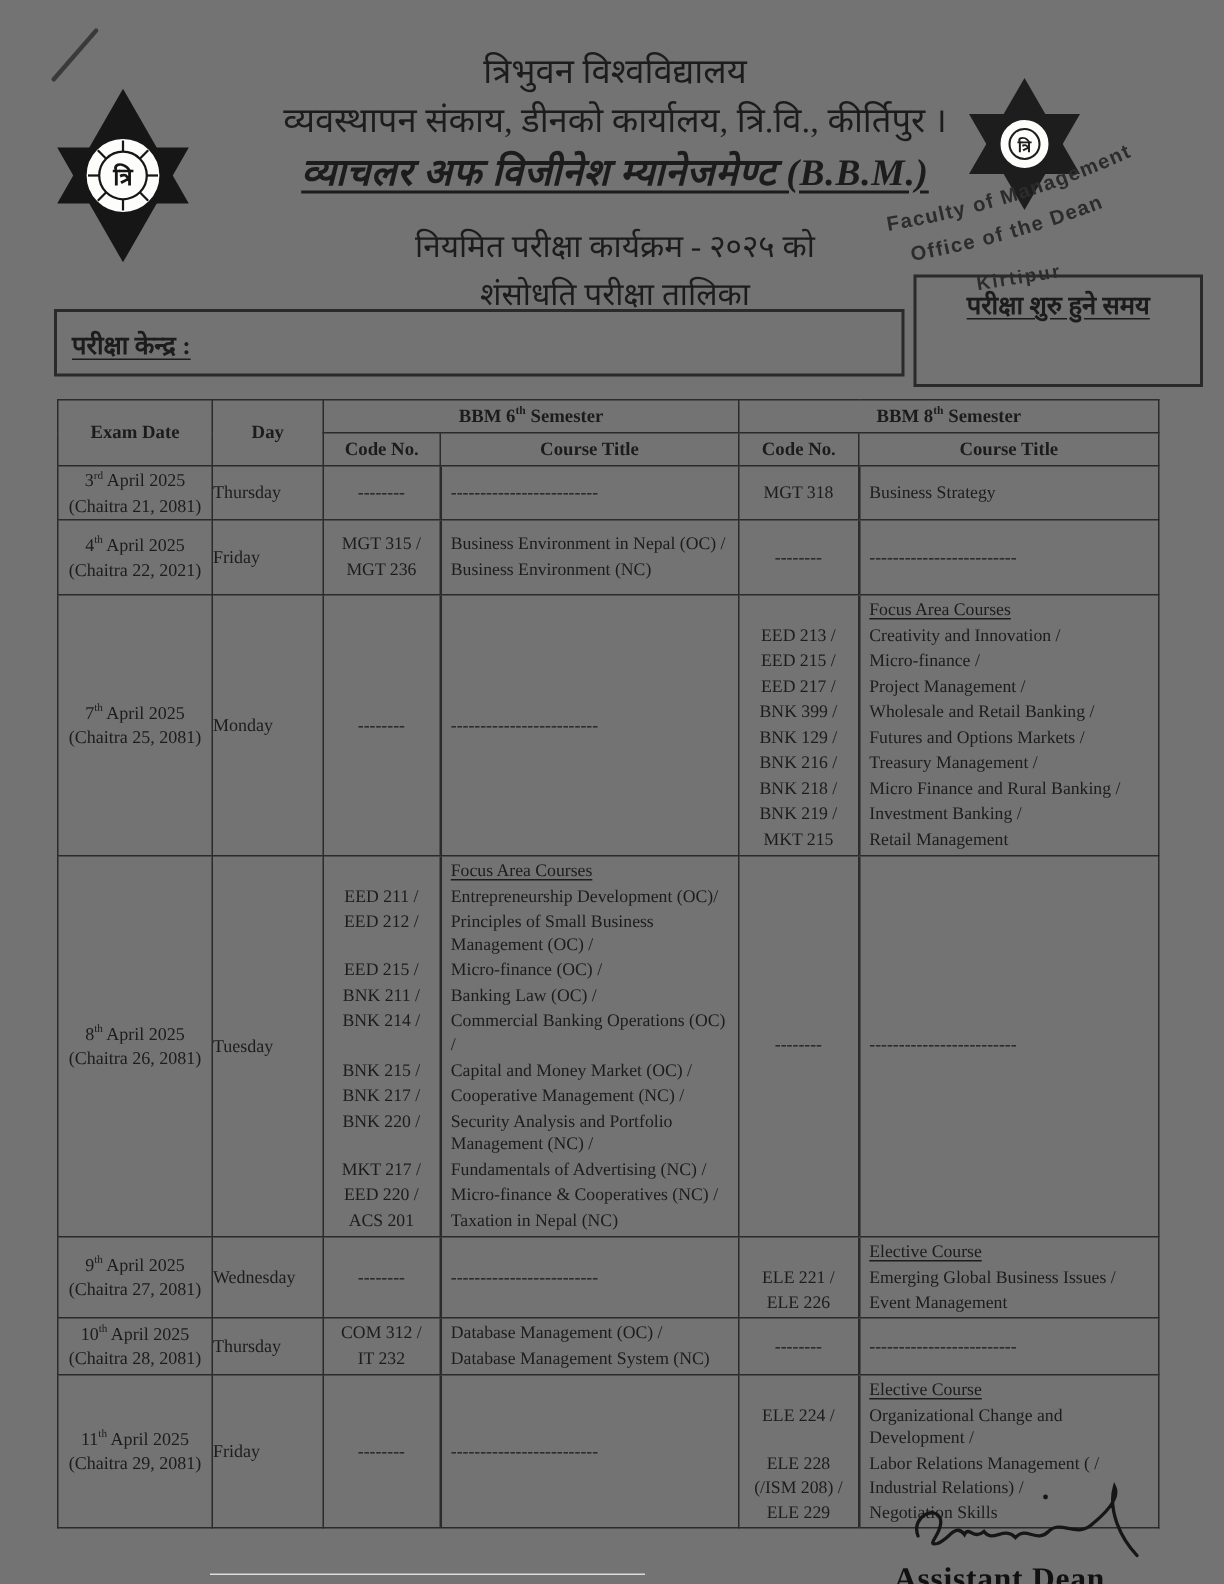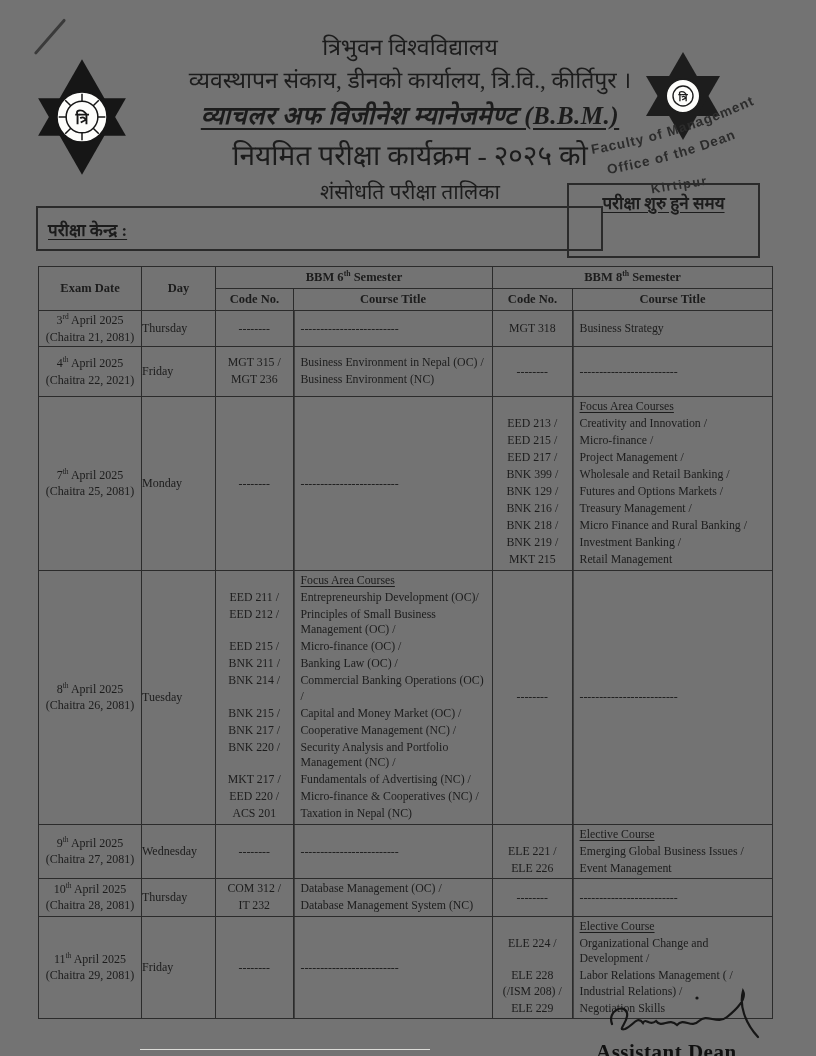--- a/index.html
+++ b/index.html
@@ -7,31 +7,31 @@
         overflow:hidden;font-family:"Liberation Serif",serif;color:#1c1c1c;}
   
   .pen-slash{position:absolute;left:36px;top:52px;width:46px;height:3px;background:#3a3a3a;
              border-radius:2px;transform:rotate(-49deg);transform-origin:left bottom;}
   
   .hdr{position:absolute;left:130px;top:34px;width:560px;text-align:center;line-height:1.25;}
   .hdr .l1{font-size:23px;}
   .hdr .l2{font-size:23px;margin-top:4px;}
   .hdr .l3{font-size:25px;font-weight:bold;font-style:italic;text-decoration:underline;
            text-underline-offset:4px;margin-top:4px;letter-spacing:.5px;}
-  .hdr .l4{font-size:28px;margin-top:7px;}
+  .hdr .l4{font-size:21px;margin-top:20px;}
   .hdr .l5{font-size:21px;margin-top:6px;}
   
   .logo-left{position:absolute;left:26px;top:56px;}
   .stamp{position:absolute;left:578px;top:46px;}
   
   .center-box{position:absolute;left:36px;top:206px;width:531px;height:41px;
               border:2px solid #2a2a2a;padding-left:32px;}
   .center-box .lbl{position:absolute;left:10px;top:10px;font-size:17px;font-weight:bold;
                    text-decoration:underline;text-underline-offset:3px;}
-  .time-box{position:absolute;left:567px;top:183px;width:189px;height:71px;border:2px solid #2a2a2a;}
+  .time-box{position:absolute;left:609px;top:183px;width:189px;height:71px;border:2px solid #2a2a2a;}
   .time-box .lbl{margin-top:6px;text-align:center;font-size:17px;font-weight:bold;
                  text-decoration:underline;text-underline-offset:3px;}
   
   table.sched{position:absolute;left:38px;top:266px;width:734px;border-collapse:collapse;
               table-layout:fixed;font-size:12px;}
   table.sched th,table.sched td{border:1.7px solid #2b2b2b;vertical-align:middle;padding:0;}
   table.sched th{font-weight:bold;font-size:12.5px;text-align:center;padding:3px 2px;}
   td.c-date{text-align:center;line-height:1.35;}
   td.c-day{text-align:left;}
   td.paircell{vertical-align:middle;background-repeat:no-repeat;background-image:

